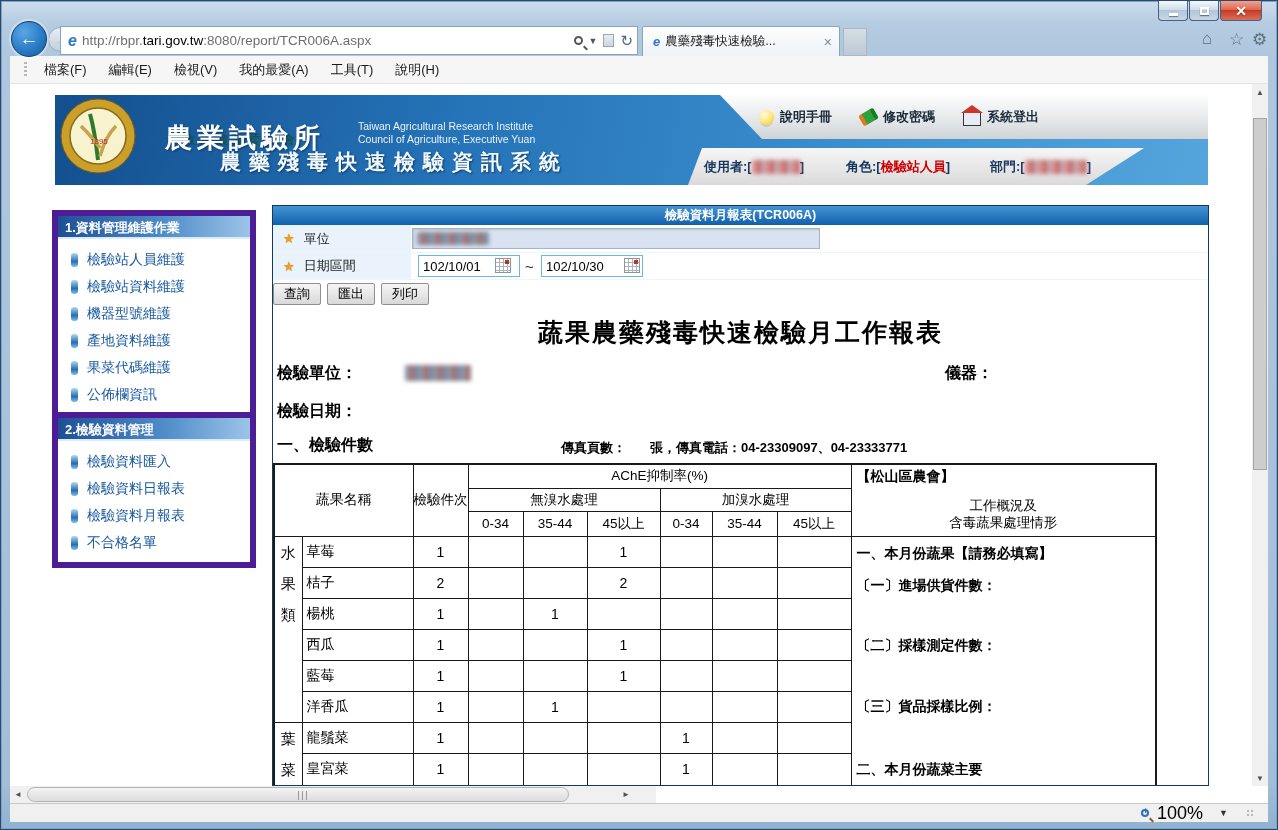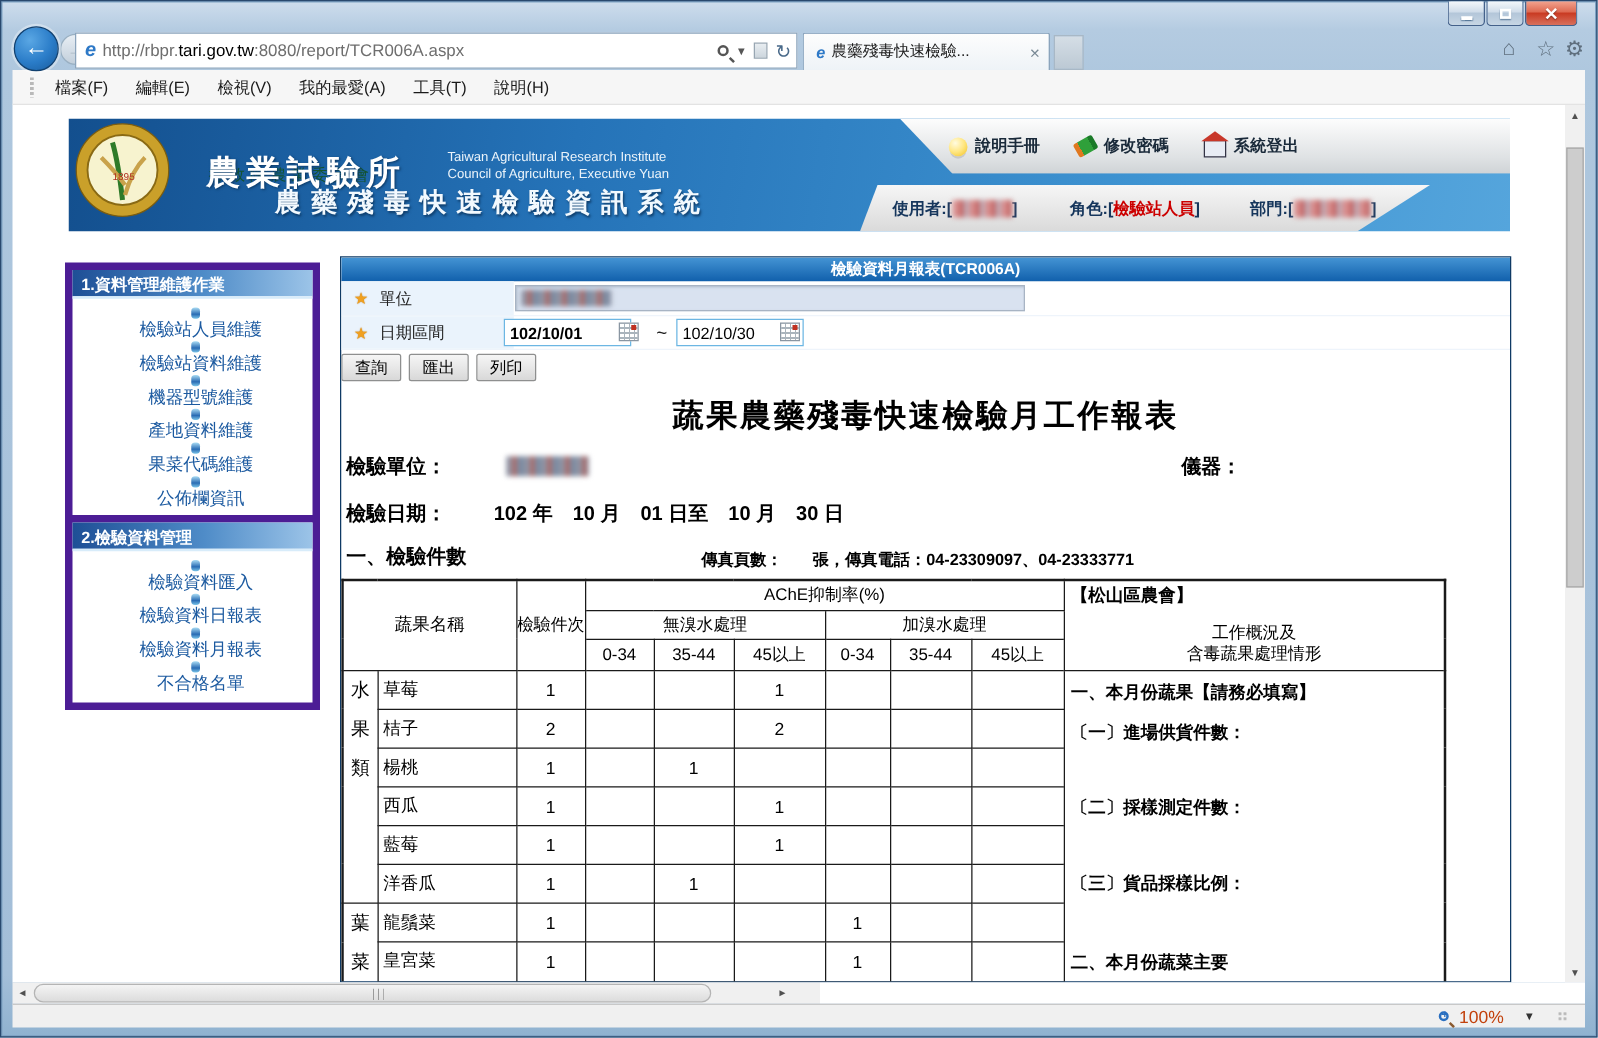--- a/index.html
+++ b/index.html
@@ -94,21 +94,21 @@
   .mosaic-red { background:repeating-linear-gradient(90deg,#d98f8f 0 5px,#c46a6a 5px 9px,#c0aab4 9px 13px); }
   .mosaic-dark { background:repeating-linear-gradient(90deg,#8f93a3 0 5px,#a86f6f 5px 9px,#7d8ca2 9px 14px); }
 
   
   .sbox { left:42px; width:204px; background:#fff; border:6px solid #4c1d95; }
   .sbox-1 { top:126px; } .sbox-2 { top:328px; }
   .s-head { height:23px; background:linear-gradient(90deg,#1e4f96,#4f8cc8 55%,#9cc4e8);
     color:#fff; font-size:13px; font-weight:bold; line-height:23px; padding-left:7px;
     border-bottom:2px solid #d8ecfa; }
   .s-items { padding:7px 0 6px 0; }
-  .s-item { height:27px; display:flex; align-items:center; padding-left:13px; font-size:14px; color:#1c5aa0;flex-direction:column; }
+  .s-item { height:27px; display:flex; align-items:center; padding-left:13px; font-size:14px; color:#1c5aa0; }
   .bullet { width:7px; height:14px; border-radius:3px; margin-right:9px;
     background:linear-gradient(180deg,#aadcf4,#2a6cb4 60%,#7ac4e8); }
 
   
   .panel { left:262px; top:121px; width:937px; height:581px; border:1px solid #0f3a64; background:#fff; overflow:hidden; }
   .p-title { height:19px; background:linear-gradient(180deg,#4494d4,#1160ac); color:#fff;
     font-size:12.5px; font-weight:bold; text-align:center; line-height:19px; }
   .form-row { position:relative; height:28px; border-bottom:1px solid #eef4fb; }
   .form-row.r2 { height:27px; }
   .f-label { position:absolute; left:0; top:0; bottom:0; width:138px; background:#eaf3fc;
@@ -158,21 +158,21 @@
   .hs-thumb { position:absolute; left:17px; top:1px; width:542px; height:15px; border:1px solid #b4b4b4;
     border-radius:8px; background:linear-gradient(180deg,#f4f4f4,#dcdcdc); }
   .hs-grip { position:absolute; left:270px; top:3px; width:9px; height:9px;
     background:repeating-linear-gradient(90deg,#9a9a9a 0 1px,transparent 1px 4px); }
   .hscroll-gap { left:656px; top:786px; width:612px; height:17px; background:#fff; }
   .statusbar { left:10px; top:803px; width:1258px; height:19px; background:#f0f0f0; border-top:1px solid #c8c8c8;
     display:flex; align-items:center; justify-content:flex-end; padding-right:14px; gap:8px; }
   .zoom-mag { width:8px; height:8px; border:2px solid #2a6fc0; border-radius:50%; position:relative; }
   .zoom-mag::before { content:"+"; position:absolute; top:-5px; left:0px; color:#2a6fc0; font-size:9px; font-weight:bold; }
   .zoom-mag::after { content:""; position:absolute; width:5px; height:2px; background:#8a5a30; transform:rotate(45deg); left:6px; top:8px; }
-  .zoom-txt { font-size:14px; color:#c2410c; }
+  .zoom-txt { font-size:18px; color:#000000; }
   .zoom-caret { font-size:9px; color:#333; margin-left:8px; }
   .resize-grip { width:8px; height:8px; margin-left:10px;
     background:radial-gradient(circle,#b8b8b8 1px,transparent 1.5px) 0 0/4px 4px; }
 </style>
 </head>
 <body>
 
 <div class="win-btn abs" style="left:1158px;width:30px;">
     <div class="glyph-min"></div>
   </div>
@@ -249,21 +249,21 @@
         <span class="ico-pencil"></span>
         <span>修改密碼</span>
       </span>
     <span class="hlink">
         <span class="ico-home"></span>
         <span>系統登出</span>
       </span>
   </div>
 
   <div class="user-bar abs">
-    <span class="ub-item" style="margin-left:26px">
+    <span class="ub-item" style="margin-left:16px">
       <span>使用者:[</span>
       <span class="mosaic mosaic-red" style="width:48px;height:14px"></span>
       <span>]</span>
     </span>
     <span class="ub-item" style="margin-left:42px">
       <span>角色:[</span>
       <span class="role-red">檢驗站人員</span>
       <span>]</span>
     </span>
     <span class="ub-item" style="margin-left:40px">
@@ -336,21 +336,21 @@
         </div>
       <div class="unit-input">
         <span class="mosaic mosaic-dark" style="width:72px;height:13px"></span>
       </div>
     </div>
     <div class="form-row r2">
       <div class="f-label">
           <span class="star">★</span>
           <span>日期區間</span>
         </div>
-      <input class="date-input" style="left: 130px; font-weight: bold;" value="102/10/01">
+      <input class="date-input" style="left: 145px;" value="102/10/01">
       <span class="cal" style="left:222px"></span>
       <span class="tilde">~</span>
       <input class="date-input" style="left: 268px;" value="102/10/30">
       <span class="cal" style="left:351px"></span>
     </div>
 
     <div class="btn-row">
       <button class="c-btn">查詢</button>
       <button class="c-btn">匯出</button>
       <button class="c-btn">列印</button>
@@ -358,21 +358,20 @@
 
     <div class="rep-title">蔬果農藥殘毒快速檢驗月工作報表</div>
 
     <div class="rep-line" style="margin-top:14px;height:24px">
       <span style="position:absolute;left:4px">檢驗單位：</span>
       <span class="mosaic mosaic-dark" style="position:absolute;left:132px;top:2px;width:66px;height:16px"></span>
       <span style="position:absolute;left:672px">儀器：</span>
     </div>
     <div class="rep-line" style="margin-top:14px;height:24px">
       <span style="position:absolute;left:4px">檢驗日期：</span>
-      <span style="position:absolute;left:122px">102 年　10 月　01 日至　10 月　30 日</span>
     </div>
     <div class="rep-line" style="margin-top:10px;height:22px">
       <span class="rep-sec" style="position:absolute;left:4px">一、檢驗件數</span>
       <span class="fax" style="position:absolute;left:288px;top:4px"><span>傳真頁數：</span><span style="display:inline-block;width:24px"></span><span>張，傳真電話：04-23309097、04-23333771</span></span>
     </div>
 
     <table class="rpt">
       <colgroup>
         <col style="width:28px">
           <col style="width:111px">

